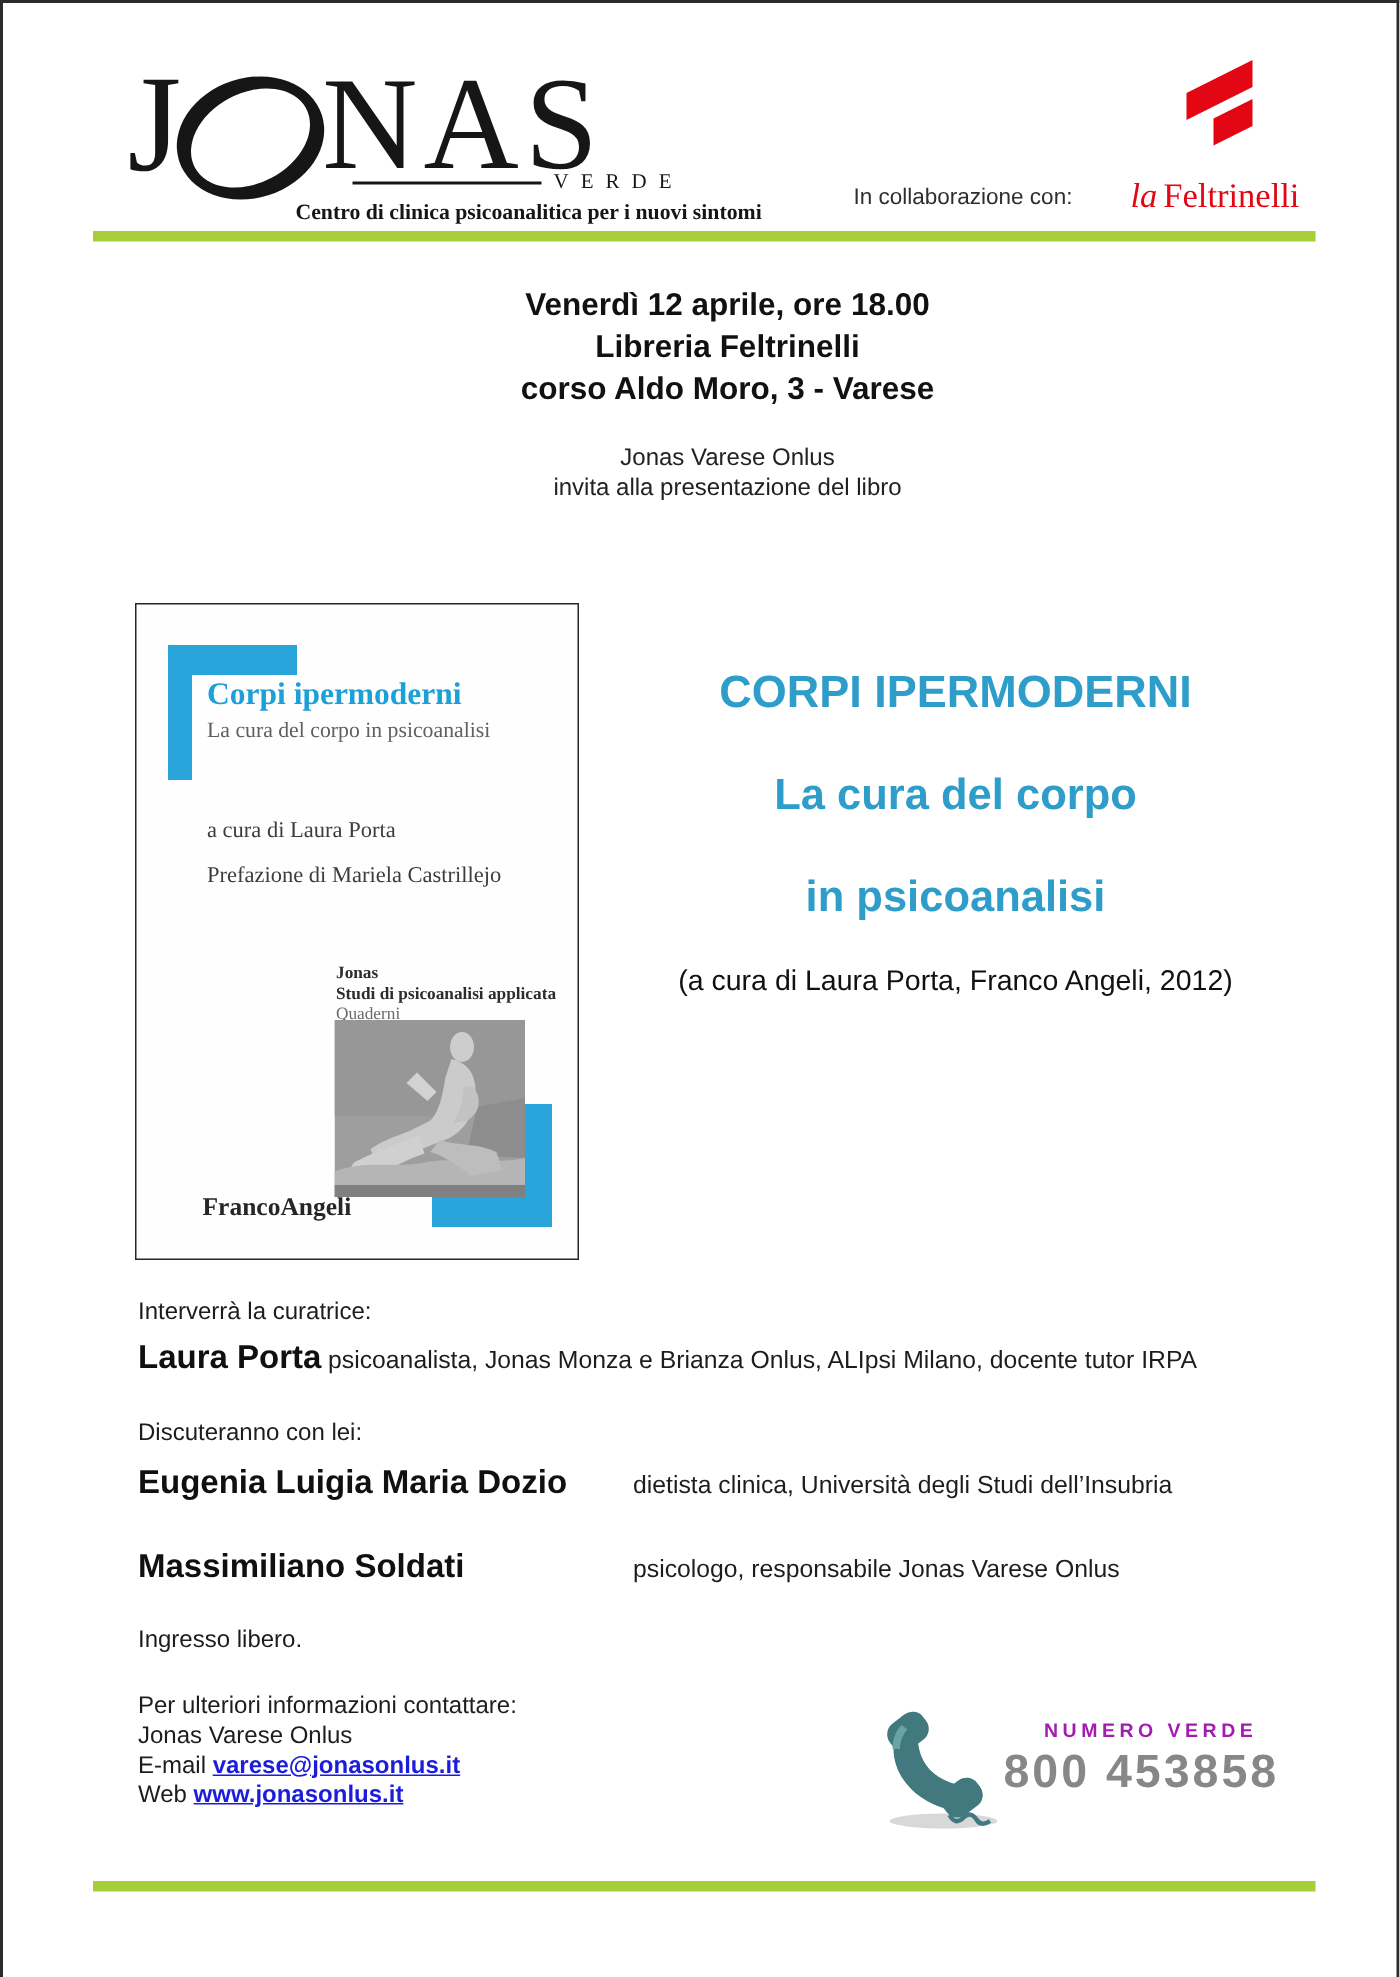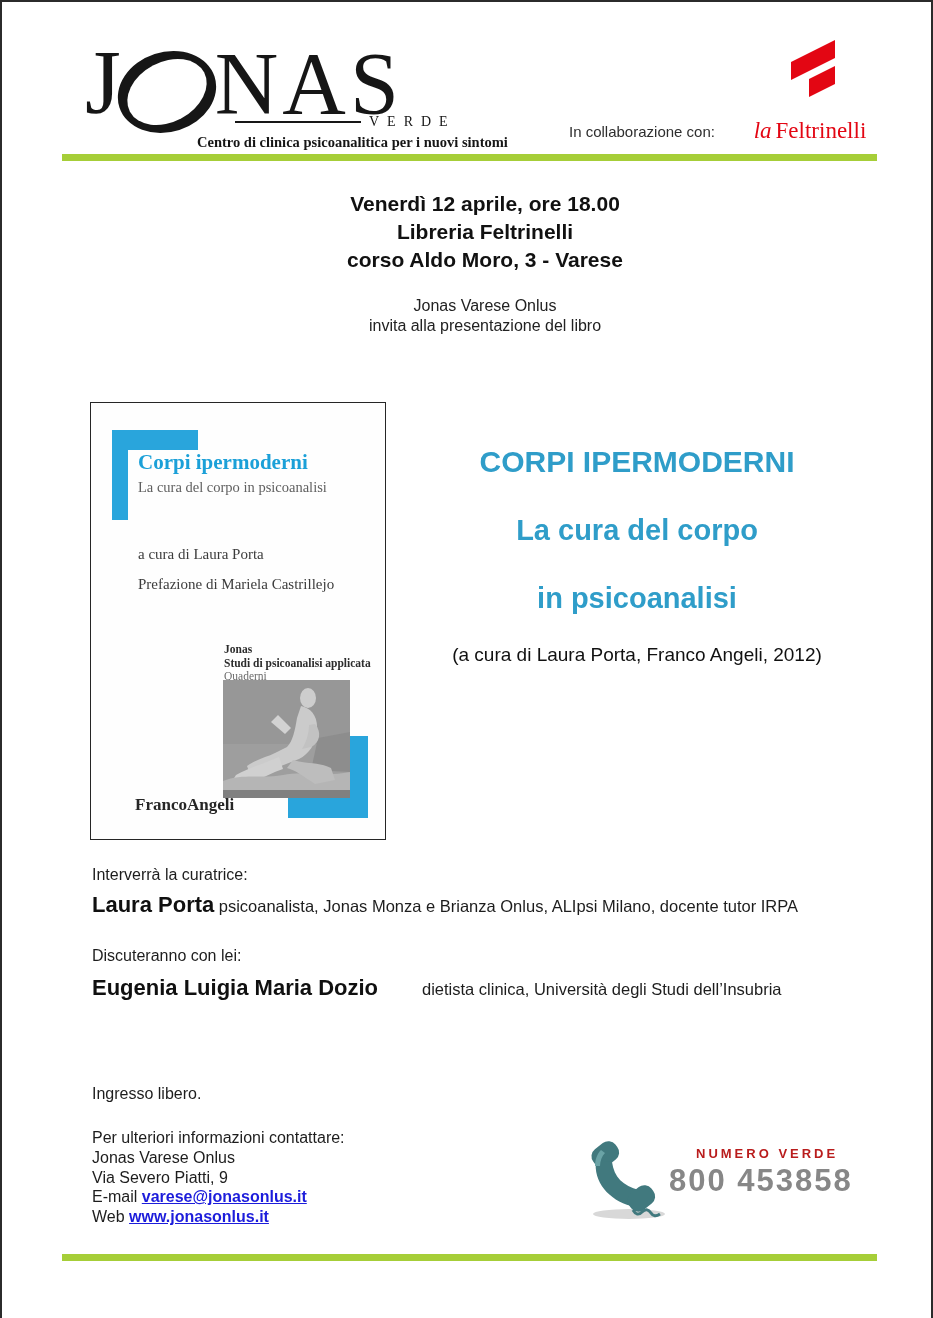--- a/index.html
+++ b/index.html
@@ -59,21 +59,21 @@
   .name{font-size:22px;font-weight:bold;color:#101010;}
   .role{font-size:16.5px;color:#1d1d1d;}
   .disc-row{position:absolute;left:90px;width:800px;display:flex;align-items:baseline;}
   .disc-row .name{width:330px;flex:0 0 330px;}
   
   .contact{position:absolute;left:90px;top:1126px;font-size:16px;line-height:19.8px;color:#1d1d1d;}
   .contact a{color:#1c1cdb;text-decoration:underline;font-weight:bold;}
   
   .verde{position:absolute;left:585px;top:1134px;display:flex;align-items:flex-start;}
   .verde-texts{margin-left:2px;margin-top:10px;}
-  .verde-label{font-size:13px;font-weight:bold;letter-spacing:3px;color:#b91c1c;padding-left:27px;}
+  .verde-label{font-size:13px;font-weight:bold;letter-spacing:3px;color:#a21caf;padding-left:27px;}
   .verde-number{font-size:31px;font-weight:bold;letter-spacing:2px;color:#878787;margin-top:2px;}
 </style>
 </head>
 <body>
 
 <div class="page">
 
   <div class="jonas">
     <div class="jonas-row">
       <span class="jonas-j">J</span>
@@ -158,28 +158,29 @@
   </div>
 
   <div class="label16" style="top:945px;">Discuteranno con lei:</div>
 
   <div class="disc-row" style="top:973px;">
     <span class="name">Eugenia Luigia Maria Dozio</span>
     <span class="role">dietista clinica, Università degli Studi dell’Insubria</span>
   </div>
 
   <div class="disc-row" style="top:1029px;">
+    <span class="name">Massimiliano Soldati</span>
+    <span class="role">psicologo, responsabile Jonas Varese Onlus</span>
   </div>
 
   <div class="label16" style="top:1083px;">Ingresso libero.</div>
 
   <div class="contact">
     <div>Per ulteriori informazioni contattare:</div>
     <div>Jonas Varese Onlus</div>
-    <div>Via Severo Piatti, 9</div>
     <div><span>E-mail </span><a href="#">varese@jonasonlus.it</a></div>
     <div><span>Web </span><a href="#">www.jonasonlus.it</a></div>
   </div>
 
   <div class="verde">
     <svg width="80" height="86" viewBox="0 0 80 86">
       <ellipse cx="42" cy="78" rx="36" ry="5" fill="#d8d8d8"></ellipse>
       <g fill="#41797e">
         <rect x="4" y="8" width="28" height="21" rx="9" transform="rotate(-38 18 18)"></rect>
         <path d="M9,24 C6,46 22,64 44,70 L52,54 C36,50 27,41 25,26 Z"></path>

